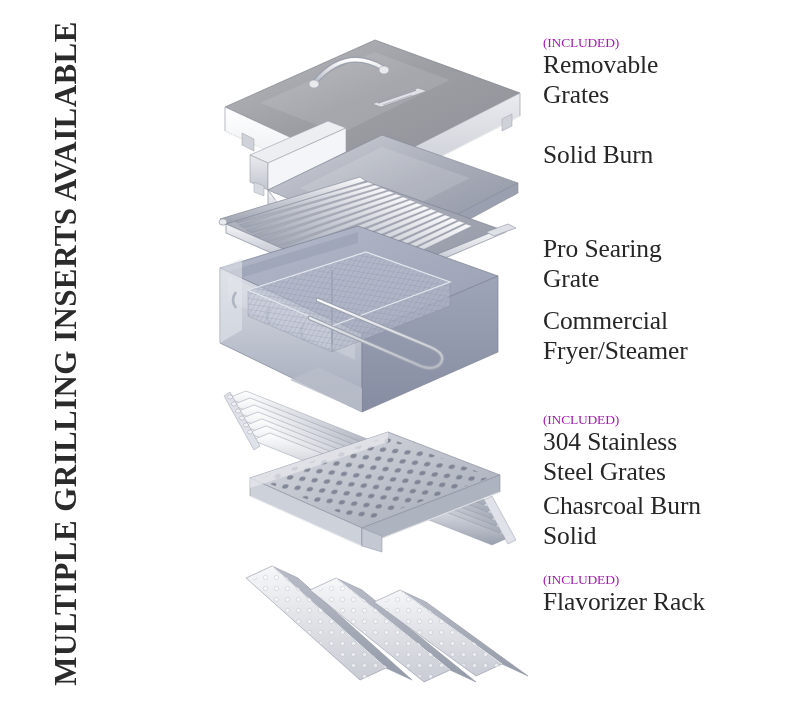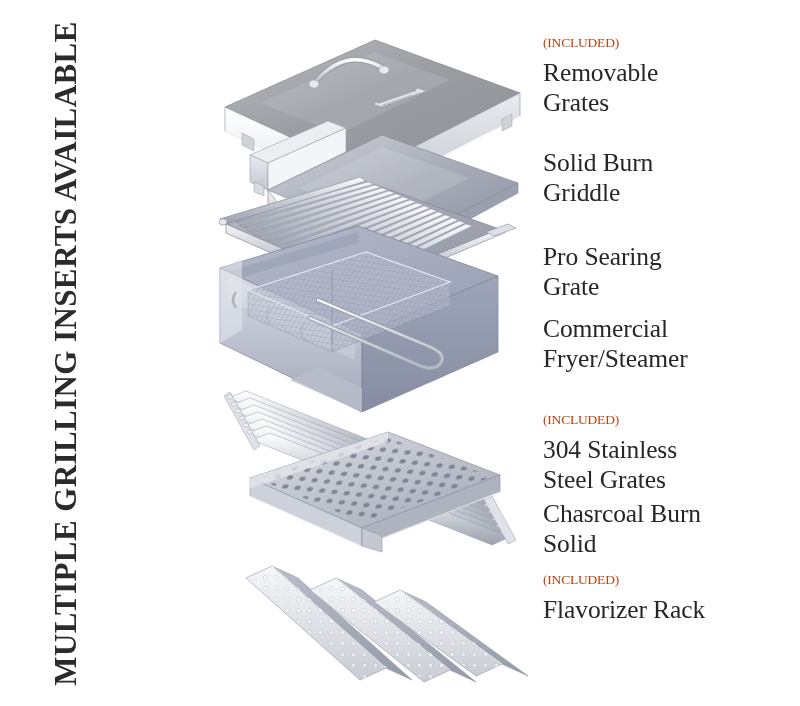--- a/index.html
+++ b/index.html
@@ -49,31 +49,30 @@
   }
   .label-block {
     position: absolute;
     left: 0;
     width: 257px;
   }
   .label-included {
     font-family: "Liberation Serif", "DejaVu Serif", serif;
     font-size: 13.5px;
     letter-spacing: -0.2px;
-    color: #c2410c;
+    color: #a21caf;
     line-height: 1.05;
     white-space: nowrap;
   }
   .label-title {
     font-family: "Liberation Serif", "DejaVu Serif", serif;
     font-size: 25.5px;
     line-height: 1.17;
     color: #262626;
     letter-spacing: -0.1px;
-    margin-top: 8px;
   }
   .label-title .ln { display: block; white-space: nowrap; }
 
   
   #artwork {
     position: absolute;
     left: 150px;
     top: 0;
     width: 400px;
     height: 706px;
@@ -383,21 +382,20 @@
     <div class="label-included">(INCLUDED)</div>
     <div class="label-title">
       <span class="ln">Removable</span>
       <span class="ln">Grates</span>
     </div>
   </div>
 
   <div class="label-block" style="top:140px">
     <div class="label-title">
       <span class="ln">Solid Burn</span>
-      <span class="ln">Griddle</span>
     </div>
   </div>
 
   <div class="label-block" style="top:234px">
     <div class="label-title">
       <span class="ln">Pro Searing</span>
       <span class="ln">Grate</span>
     </div>
   </div>
 

